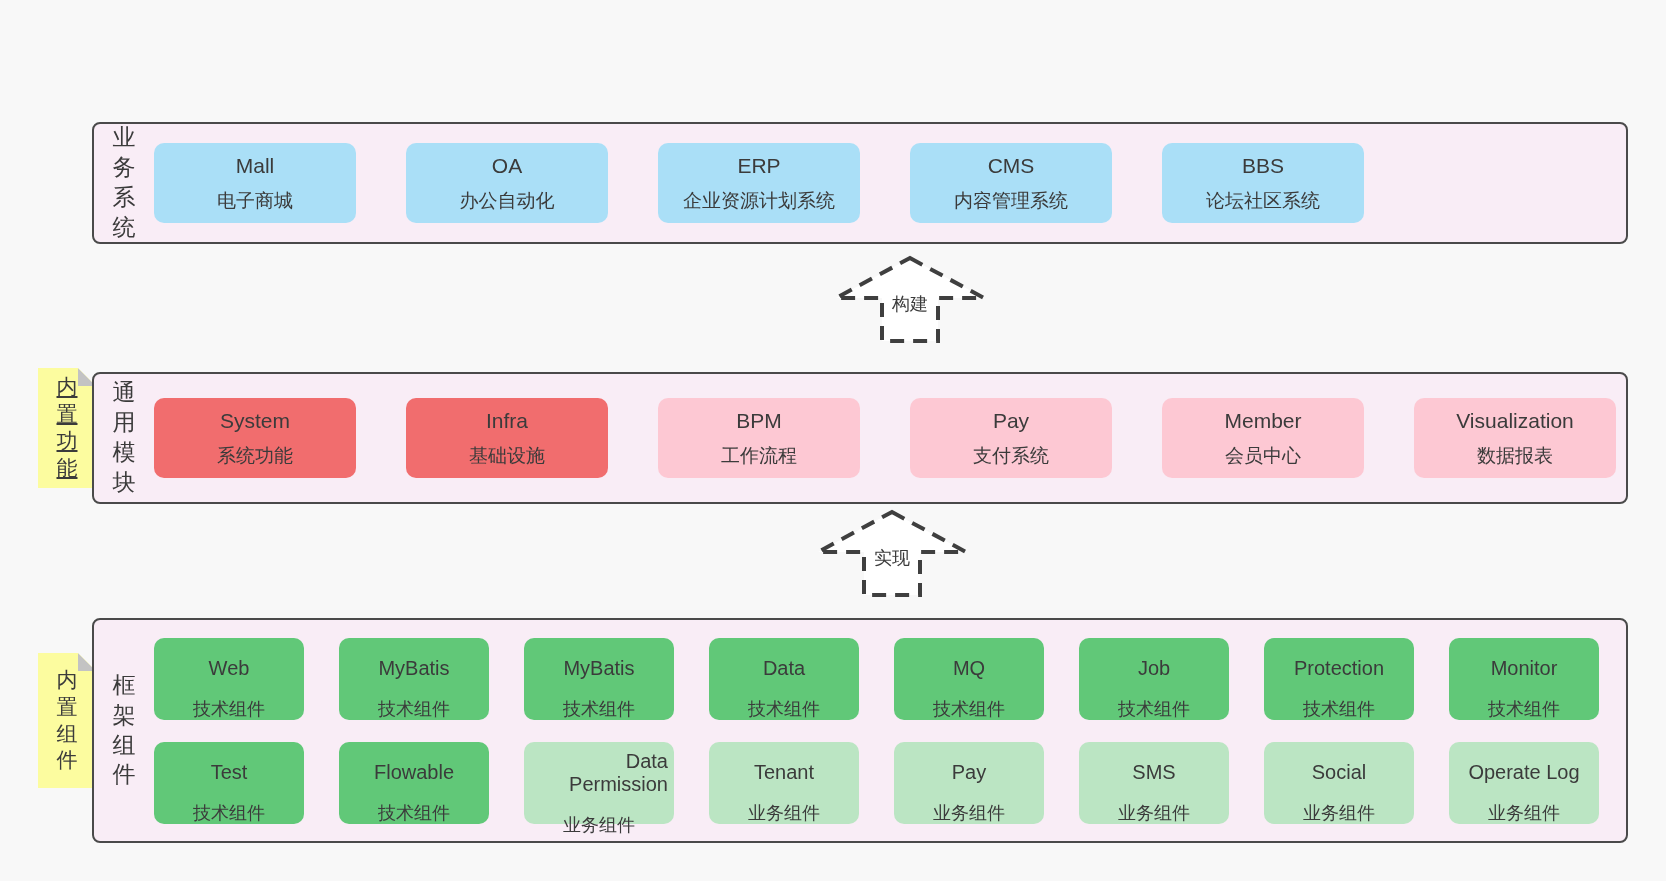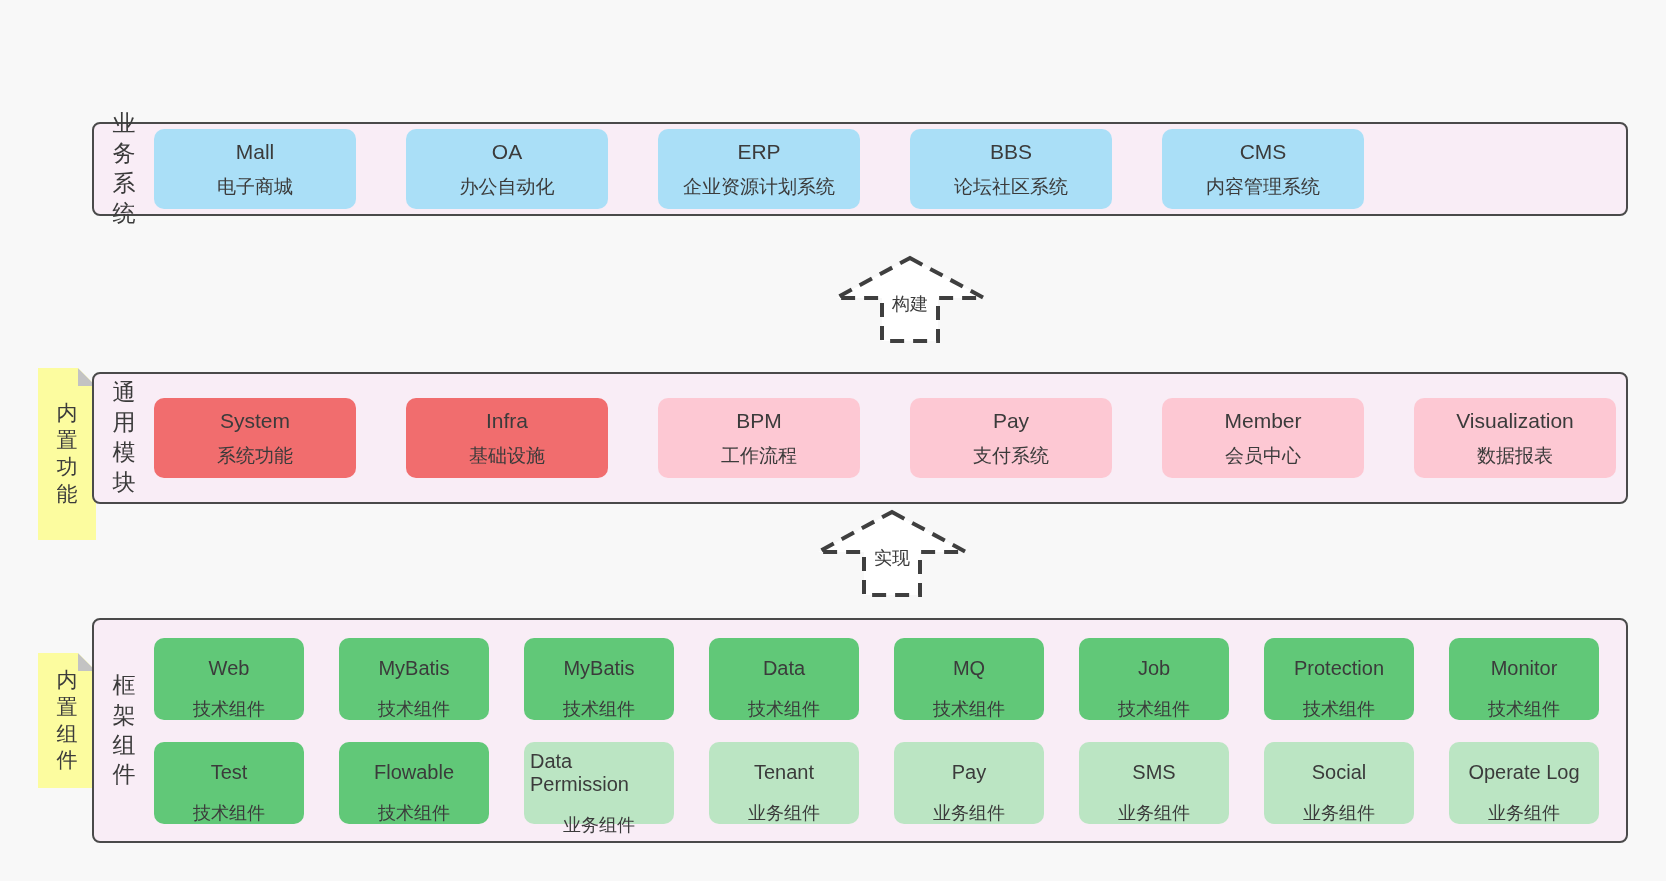--- a/index.html
+++ b/index.html
@@ -7,33 +7,33 @@
     position:relative;width:1666px;height:881px;overflow:hidden;
     background:var(--bg,#f8f8f8);color:var(--text,#3b3b3b);
     font-family:"Liberation Sans",sans-serif;
   }
   
   .panel{
     position:absolute;left:92px;width:1536px;box-sizing:border-box;
     background:var(--panel,#f9edf6);border:2px solid var(--border,#4a4a4a);
     border-radius:8px;display:flex;z-index:2;
   }
-  .panel-business{top:122px;height:94px;}
+  .panel-business{top:122px;height:122px;}
   .panel-modules{top:372px;height:132px;}
   .panel-components{top:618px;height:225px;}
   .vlabel{
     flex:0 0 60px;display:flex;align-items:center;justify-content:center;
     font-size:23px;line-height:1.3;
   }
   .vlabel span{display:block;width:1em;word-break:break-all;text-align:center;}
   .boxes{flex:1;display:flex;align-items:center;gap:50px;}
   .box{
     width:202px;height:80px;border-radius:10px;box-sizing:border-box;
     display:flex;flex-direction:column;align-items:center;justify-content:center;
-    text-align:left;padding:2px 6px;
+    text-align:right;padding:2px 6px;
   }
   .box-name{font-size:21px;line-height:1.18;}
   .box-desc{font-size:19px;margin-top:12px;line-height:1.15;}
   .box[data-variant="blue"]{background:var(--blue,#aadff7);}
   .box[data-variant="red"]{background:var(--red,#f16d6e);}
   .box[data-variant="pink"]{background:var(--pink,#fdc8d3);}
   .box[data-variant="green"]{background:var(--green,#61c878);}
   .box[data-variant="lightgreen"]{background:var(--lightgreen,#bbe5c3);}
   
   .rows{flex:1;display:flex;flex-direction:column;justify-content:center;gap:22px;}
@@ -41,21 +41,21 @@
   .row .box{width:150px;height:82px;}
   .row .box-name{font-size:20px;margin-top:20px;}
   .row .box-desc{font-size:18px;margin-top:18px;}
   
   .sticky{
     position:absolute;left:38px;width:58px;z-index:1;
     background:var(--sticky,#fcfc9f);
     display:flex;align-items:center;justify-content:center;
     clip-path:polygon(0 0,40px 0,58px 18px,58px 100%,0 100%);
   }
-  .sticky-mid{top:368px;height:172px;}
+  .sticky-mid{top:368px;height:120px;text-decoration:underline;}
   .sticky-bottom{top:653px;height:135px;}
   .fold{
     position:absolute;top:0;right:0;width:18px;height:18px;
     background:var(--fold,#c3c3c3);
     clip-path:polygon(0 0,100% 100%,0 100%);
   }
   .sticky-text{width:1em;word-break:break-all;text-align:center;font-size:21px;line-height:1.28;}
   
   .arrow{position:absolute;width:164px;height:90px;z-index:0;}
   .arrow svg{display:block;width:100%;height:100%;}
@@ -91,26 +91,26 @@
       </div>
       <div class="box" data-variant="blue">
         <div class="box-name">OA</div>
         <div class="box-desc">办公自动化</div>
       </div>
       <div class="box" data-variant="blue">
         <div class="box-name">ERP</div>
         <div class="box-desc">企业资源计划系统</div>
       </div>
       <div class="box" data-variant="blue">
+        <div class="box-name">CMS</div>
+        <div class="box-desc">内容管理系统</div>
+      </div>
+      <div class="box" data-variant="blue">
         <div class="box-name">BBS</div>
         <div class="box-desc">论坛社区系统</div>
-      </div>
-      <div class="box" data-variant="blue">
-        <div class="box-name">CMS</div>
-        <div class="box-desc">内容管理系统</div>
       </div>
     </div>
   </section>
 
   <div class="arrow arrow-1">
     <svg viewBox="0 0 164 90">
       <polygon points="82,4 156,44 110,44 110,87 54,87 54,44 8,44" fill="#ffffff" stroke="#3f3f3f" stroke-width="4" stroke-dasharray="14 9" stroke-linejoin="miter"></polygon>
     </svg>
     <span class="arrow-label">构建</span>
   </div>

